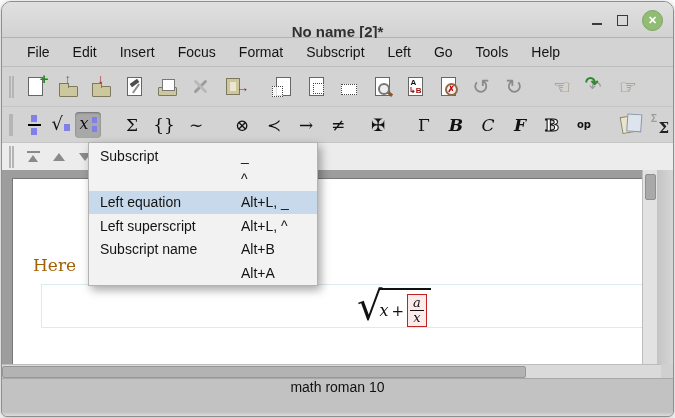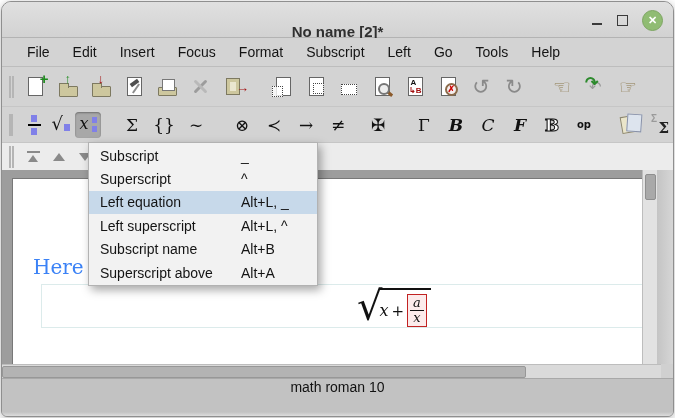--- a/index.html
+++ b/index.html
@@ -102,21 +102,21 @@
   .icon-go-up{ width:12px; height:10px; }
   .icon-go-up::before{ content:""; position:absolute; top:1px; left:0; border-left:6px solid transparent; border-right:6px solid transparent; border-bottom:8px solid #8a8a8a; }
   .icon-go-down{ width:12px; height:10px; }
   .icon-go-down::before{ content:""; position:absolute; top:1px; left:0; border-left:6px solid transparent; border-right:6px solid transparent; border-top:8px solid #8a8a8a; }
   
   .canvas{ position:absolute; left:0; top:168px; right:0; height:194px; background:#9d9d9d; }
   .canvas .rightrim{ position:absolute; right:0; top:0; width:16px; height:100%; background:linear-gradient(90deg,#c4c4c4,#d6d6d6); }
   .page{ position:absolute; left:10px; top:8px; width:634px; bottom:0; background:#fff; border:1px solid #787878; border-bottom:0; }
   .vscroll{ position:absolute; right:16px; top:0; width:15px; height:100%; background:#e2e2e2; border-left:1px solid #bdbdbd; }
   .vthumb{ position:absolute; left:2px; top:4px; width:11px; height:26px; background:#a9a9a9; border:1px solid #8f8f8f; border-radius:2px; }
-  .doc-text{ position:absolute; left:20px; top:76px; font-family:"DejaVu Serif",serif; font-size:20px; color:#3b82f6; }
+  .doc-text{ position:absolute; left:20px; top:76px; font-family:"DejaVu Serif",serif; font-size:17px; color:#a16207; }
   .eqblock{ position:absolute; left:28px; top:105px; width:604px; height:44px; border:1px solid #dcebeb; background:#fff; }
   .formula{ position:absolute; left:344px; top:106px; display:flex; align-items:flex-start; font-family:"DejaVu Serif",serif; color:#111; }
   .rad{ font-size:40px; line-height:42px; font-weight:normal; }
   .radicand{ border-top:2px solid #111; margin-left:-4px; margin-top:3px; padding:4px 4px 2px 1px; display:flex; align-items:center; gap:3px; }
   .mi{ font-style:italic; font-size:16px; }
   .mo{ font-size:15px; }
   .focusbox{ border:1.5px solid #c22222; background:#fcebeb; display:flex; flex-direction:column; align-items:center; padding:0 2px; }
   .num{ font-style:italic; font-size:13px; line-height:14px; border-bottom:1px solid #111; padding:1px 3px 0; }
   .den{ font-style:italic; font-size:13px; line-height:14px; padding:0 3px 1px; }
   
@@ -301,37 +301,35 @@
       <div class="vthumb"></div>
     </div>
   </div>
 
   <div class="dropdown">
       <div class="mitem">
         <span class="mlabel">Subscript</span>
         <span class="mshortcut">_</span>
       </div>
       <div class="mitem">
-        <span class="mlabel">Superscript</span>
         <span class="mshortcut">^</span>
       </div>
       <div class="mitem highlighted">
         <span class="mlabel">Left equation</span>
         <span class="mshortcut">Alt+L, _</span>
       </div>
       <div class="mitem">
         <span class="mlabel">Left superscript</span>
         <span class="mshortcut">Alt+L, ^</span>
       </div>
       <div class="mitem">
         <span class="mlabel">Subscript name</span>
         <span class="mshortcut">Alt+B</span>
       </div>
       <div class="mitem">
-        <span class="mlabel">Superscript above</span>
         <span class="mshortcut">Alt+A</span>
       </div>
     </div>
 
   <div class="hscroll">
     <div class="hthumb"></div>
   </div>
   <div class="hcorner"></div>
 
   <div class="statusbar">

